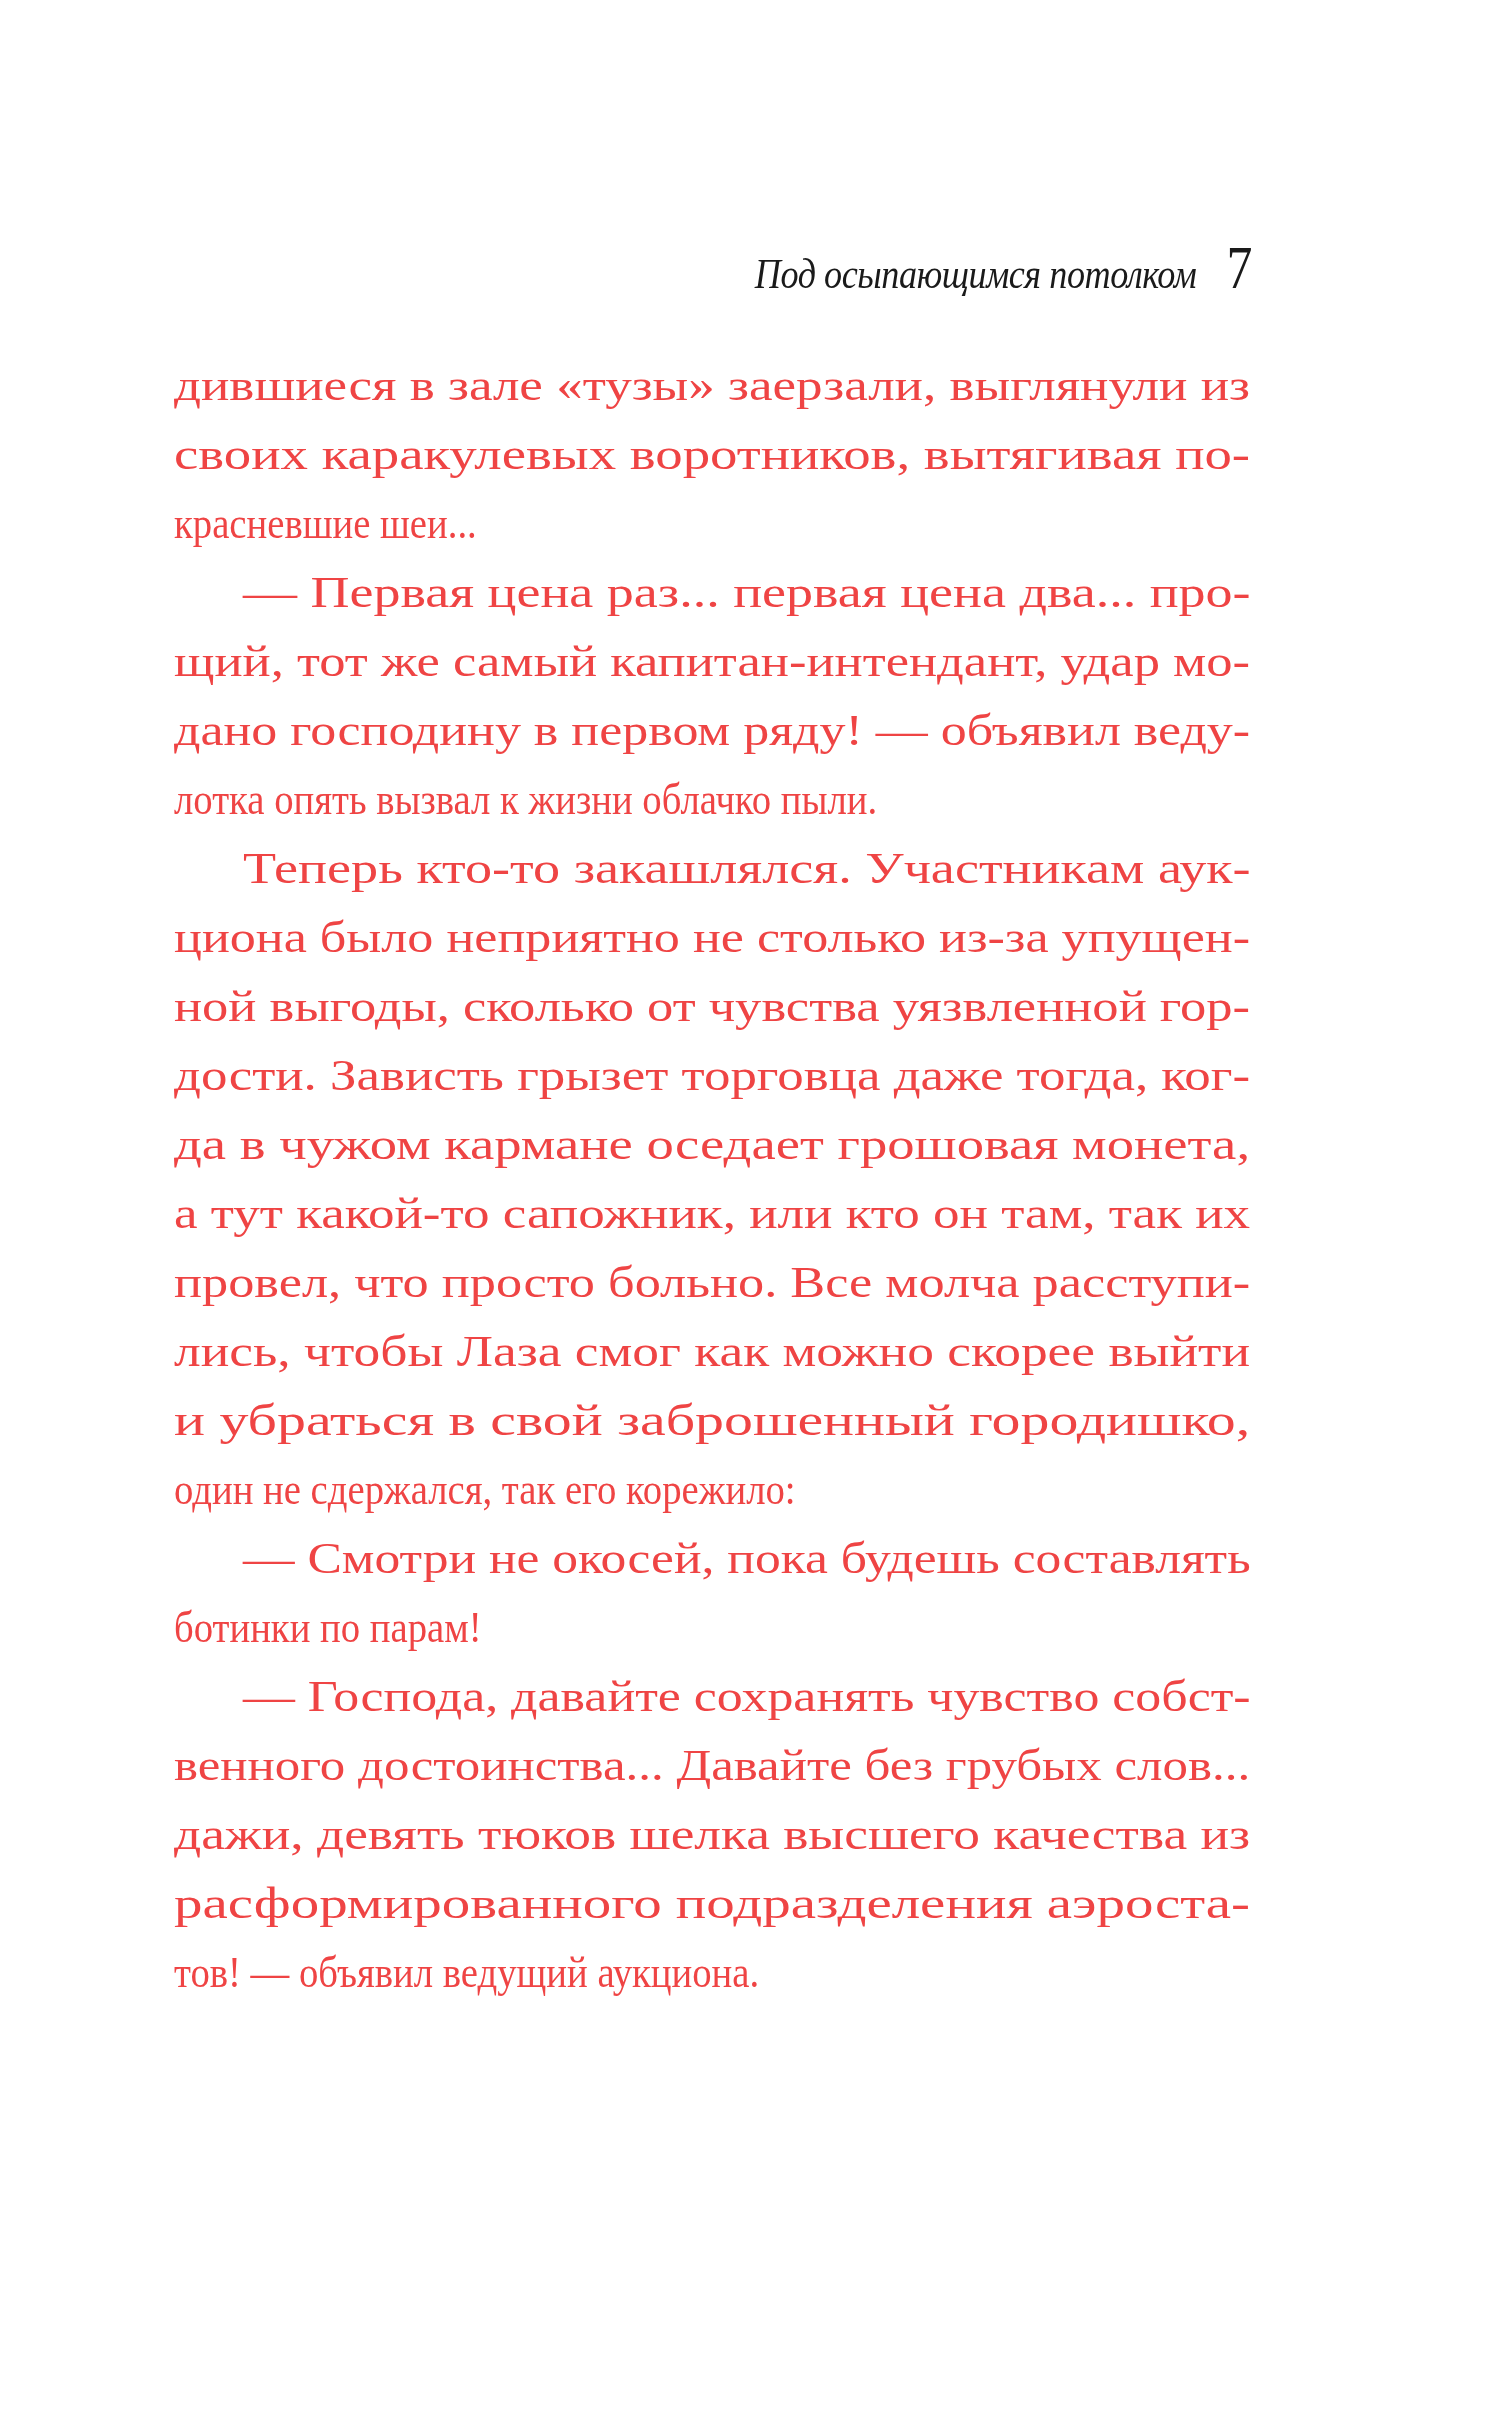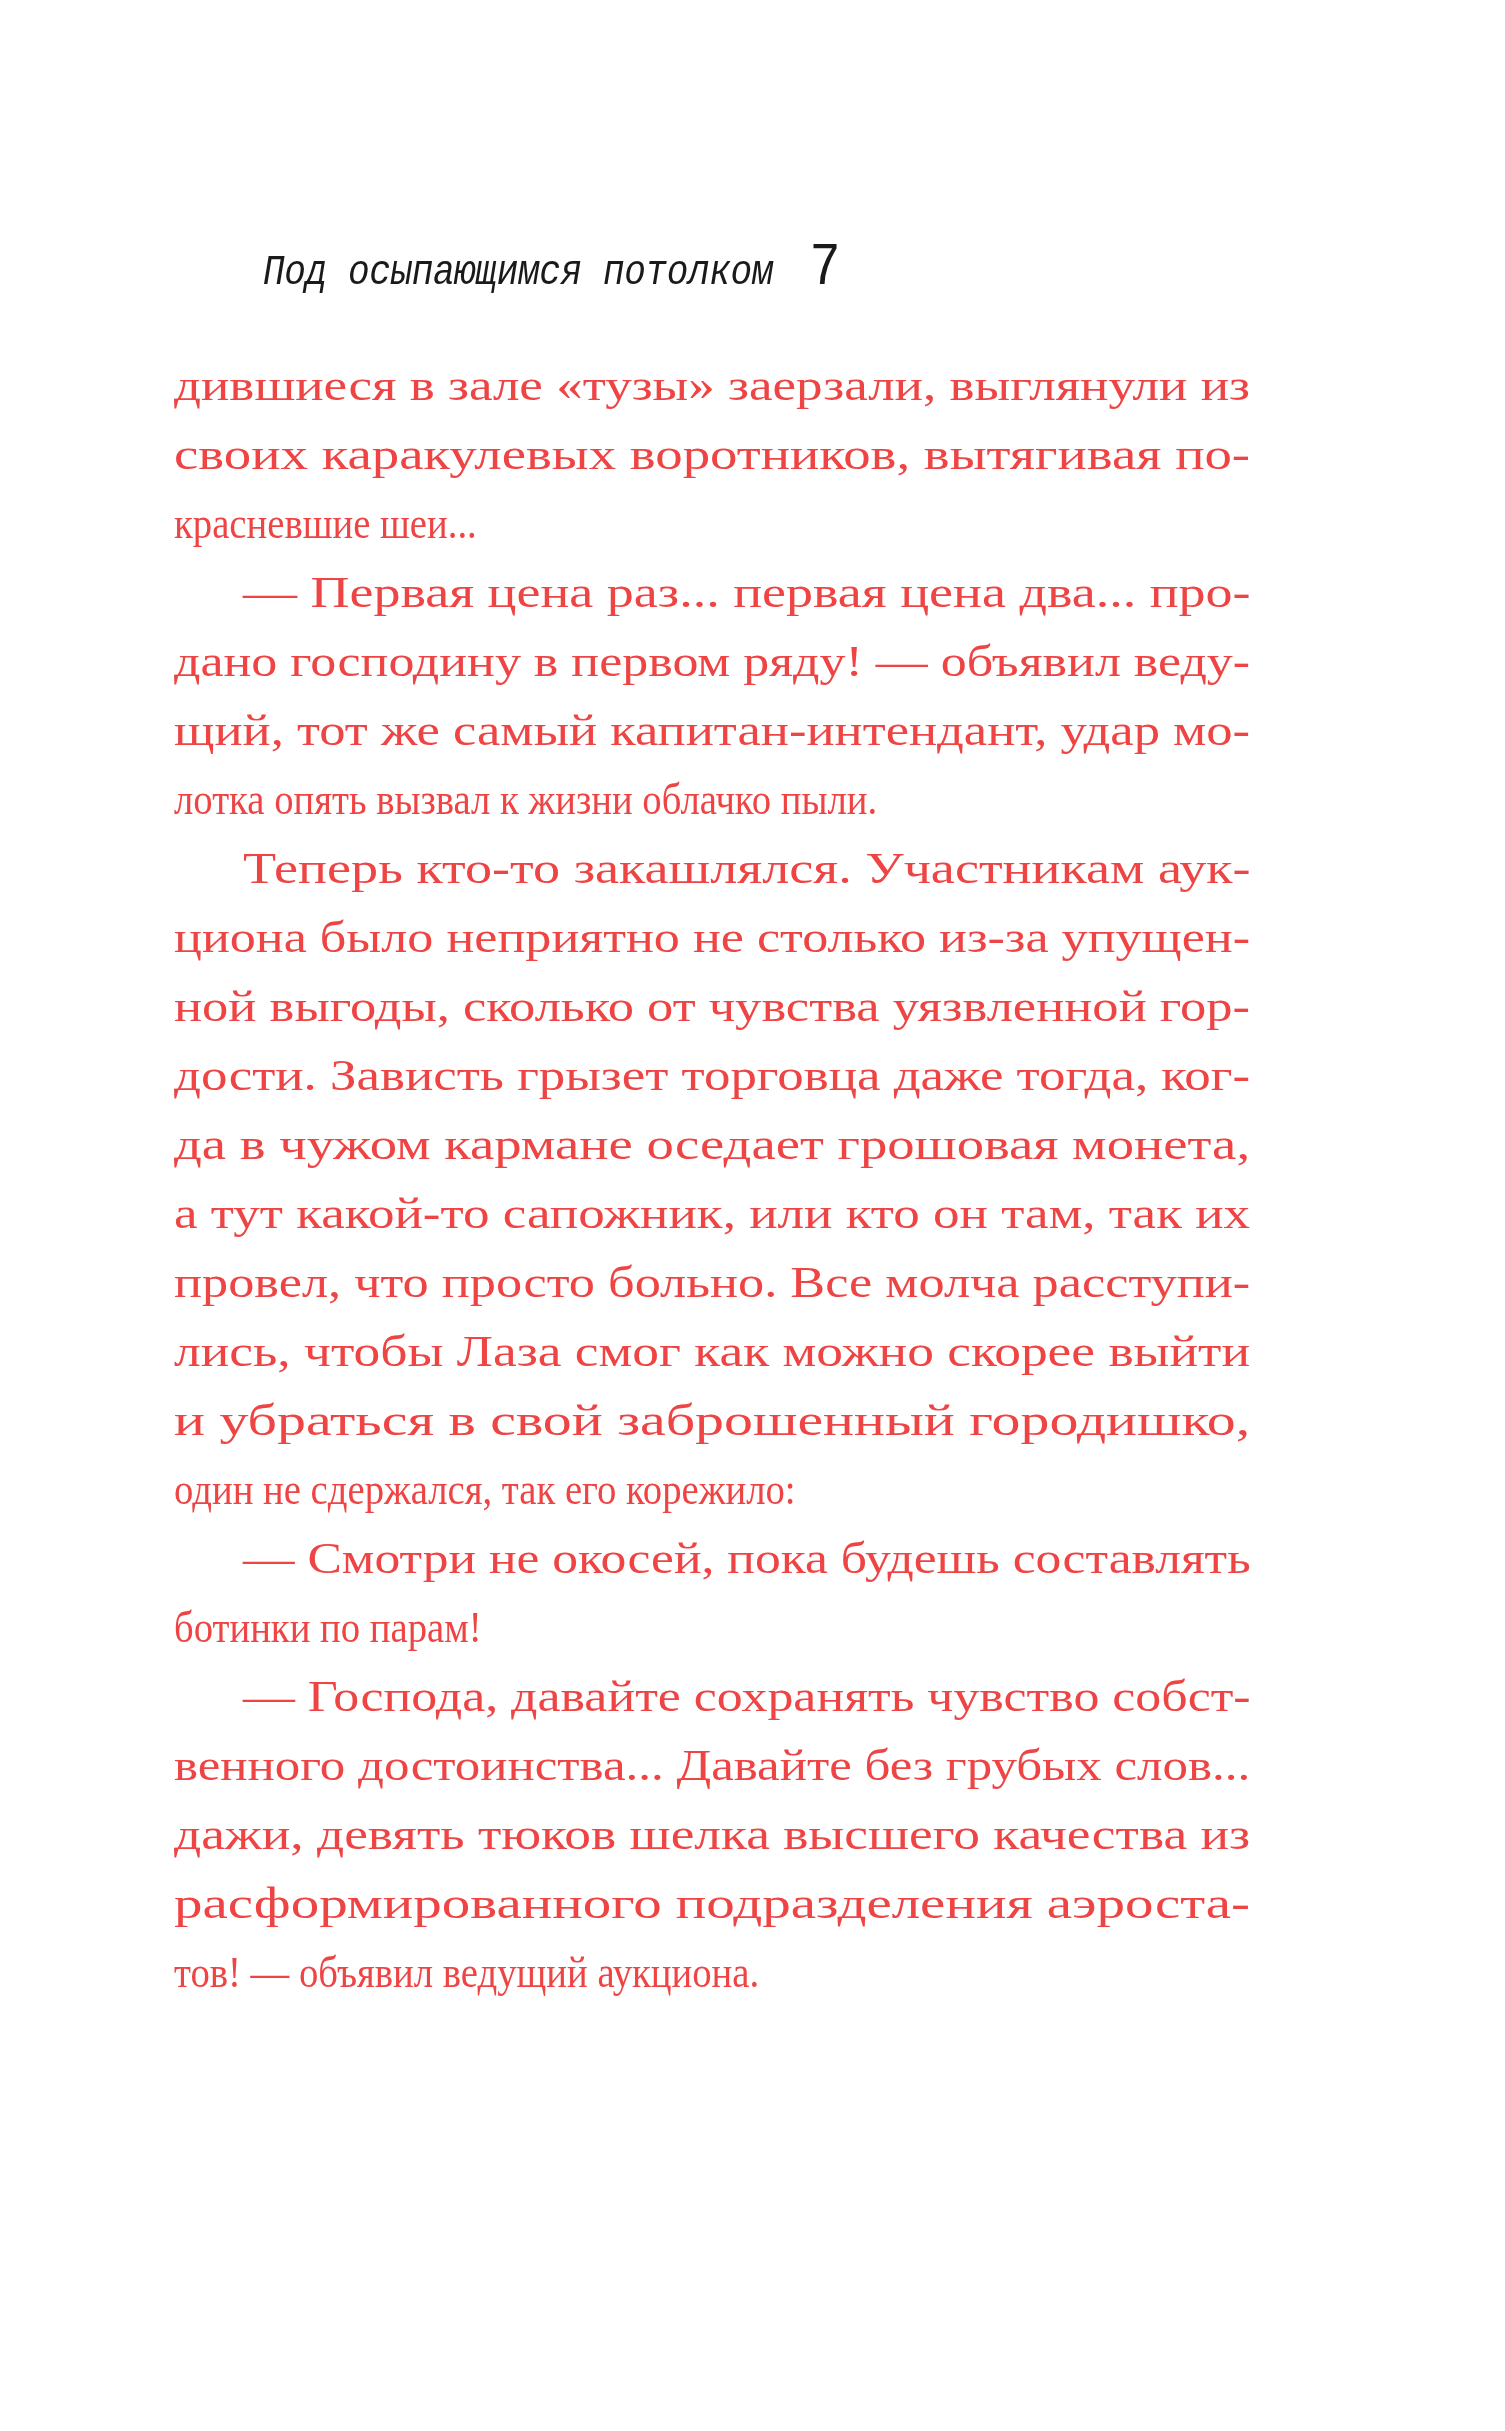--- a/index.html
+++ b/index.html
@@ -1,21 +1,21 @@
 <!DOCTYPE html>
 <html><head>
 <meta charset="utf-8">
 <style>
   html, body { margin: 0; padding: 0; background: #ffffff; }
   body { width: 1506px; height: 2432px; position: relative; overflow: hidden; }
   .page { position: absolute; left: 0; top: 0; width: 1506px; height: 2432px; background: #ffffff; color: #1a1a1a; }
   .running-head {
-    position: absolute; left: 180px; width: 1078px; top: 233px; height: 69px;
-    text-align: left; white-space: nowrap;
-    font-family: Liberation Mono, monospace;
+    position: absolute; left: 174px; width: 1078px; top: 233px; height: 69px;
+    text-align: right; white-space: nowrap;
+    font-family: Liberation Serif, serif;
   }
   .running-head .title {
     font-style: italic; font-size: 42px; letter-spacing: -0.5px;
     display: inline-block; transform: scaleX(0.86); transform-origin: right bottom;
     vertical-align: baseline;
   }
   .running-head .num {
     font-size: 61px; margin-left: 21.6px; vertical-align: baseline;
     display: inline-block; transform: scaleX(0.85); transform-origin: right bottom;
   }
@@ -39,22 +39,22 @@
   <div class="running-head">
     <span class="title">Под осыпающимся потолком</span>
     <span class="num">7</span>
   </div>
 
   <div class="body-text">
     <div class="line"><span class="t" style="transform: scaleX(1.1784);">дившиеся в зале «тузы» заерзали, выглянули из</span></div>
     <div class="line"><span class="t" style="transform: scaleX(1.2177);">своих каракулевых воротников, вытягивая по-</span></div>
     <div class="line last"><span class="t" style="transform: scaleX(0.86);">красневшие шеи...</span></div>
     <div class="line indent"><span class="t" style="transform: scaleX(1.2002);">— Первая цена раз... первая цена два... про-</span></div>
+    <div class="line"><span class="t" style="transform: scaleX(1.168);">щий, тот же самый капитан-интендант, удар мо-</span></div>
     <div class="line"><span class="t" style="transform: scaleX(1.1544);">дано господину в первом ряду! — объявил веду-</span></div>
-    <div class="line"><span class="t" style="transform: scaleX(1.168);">щий, тот же самый капитан-интендант, удар мо-</span></div>
     <div class="line last"><span class="t" style="transform: scaleX(0.86);">лотка опять вызвал к жизни облачко пыли.</span></div>
     <div class="line indent"><span class="t" style="transform: scaleX(1.2035);">Теперь кто-то закашлялся. Участникам аук-</span></div>
     <div class="line"><span class="t" style="transform: scaleX(1.1578);">циона было неприятно не столько из-за упущен-</span></div>
     <div class="line"><span class="t" style="transform: scaleX(1.1671);">ной выгоды, сколько от чувства уязвленной гор-</span></div>
     <div class="line"><span class="t" style="transform: scaleX(1.1753);">дости. Зависть грызет торговца даже тогда, ког-</span></div>
     <div class="line"><span class="t" style="transform: scaleX(1.2147);">да в чужом кармане оседает грошовая монета,</span></div>
     <div class="line"><span class="t" style="transform: scaleX(1.1791);">а тут какой-то сапожник, или кто он там, так их</span></div>
     <div class="line"><span class="t" style="transform: scaleX(1.1622);">провел, что просто больно. Все молча расступи-</span></div>
     <div class="line"><span class="t" style="transform: scaleX(1.1872);">лись, чтобы Лаза смог как можно скорее выйти</span></div>
     <div class="line"><span class="t" style="transform: scaleX(1.2852);">и убраться в свой заброшенный городишко,</span></div>

